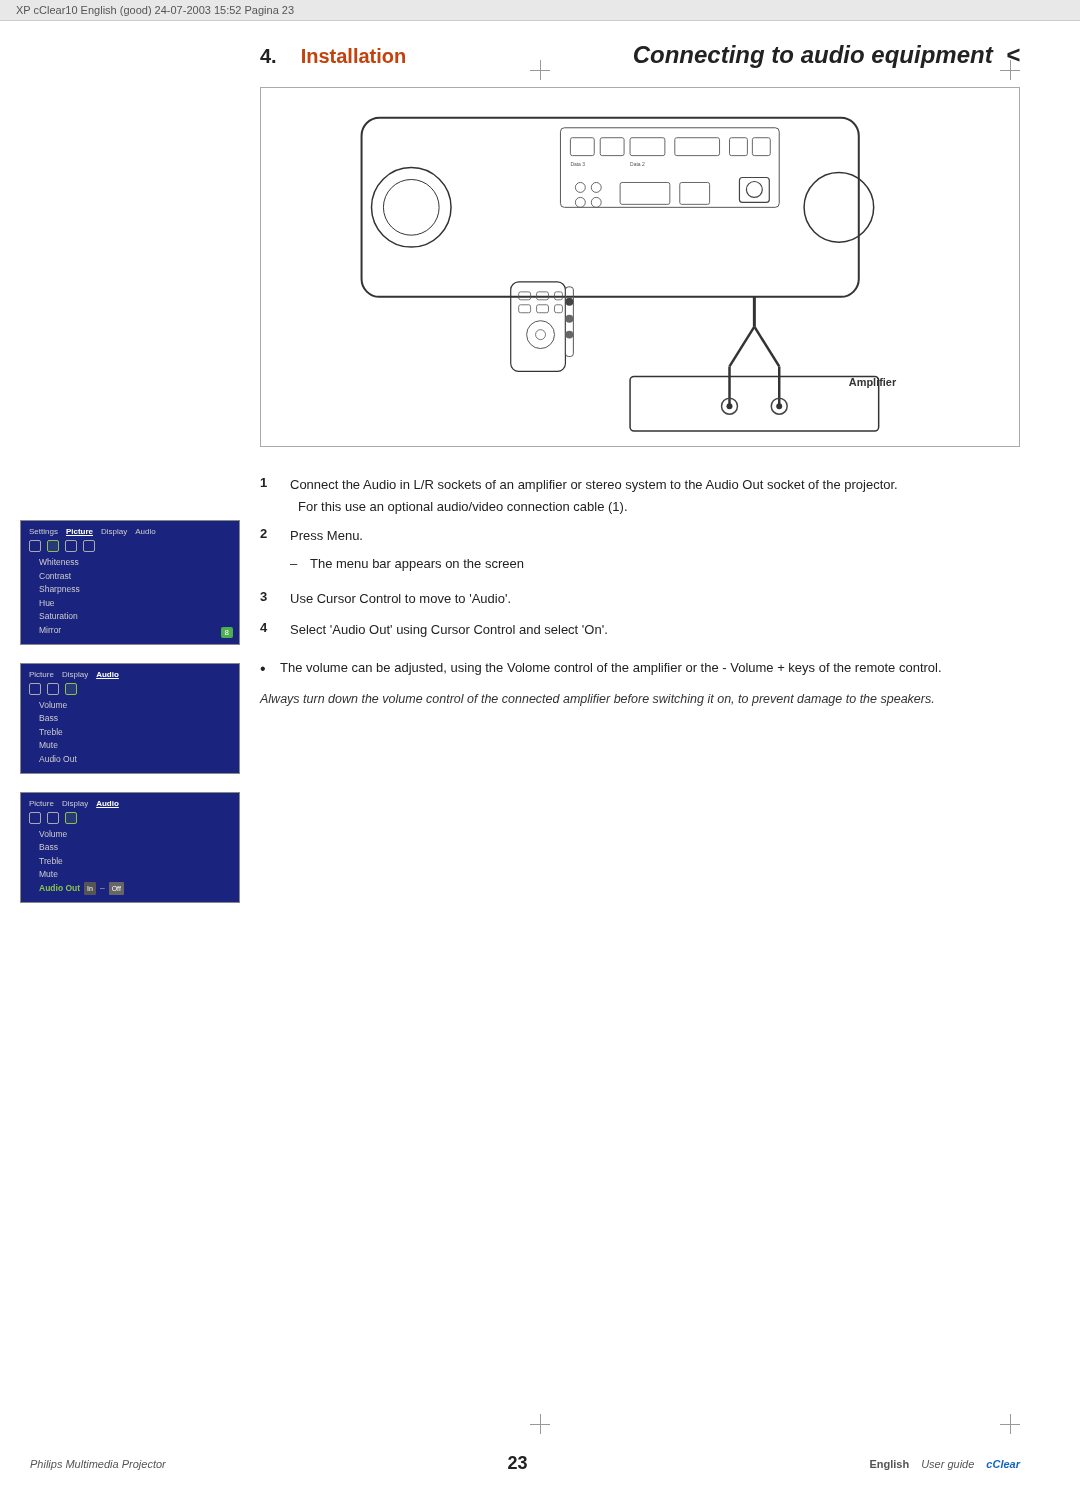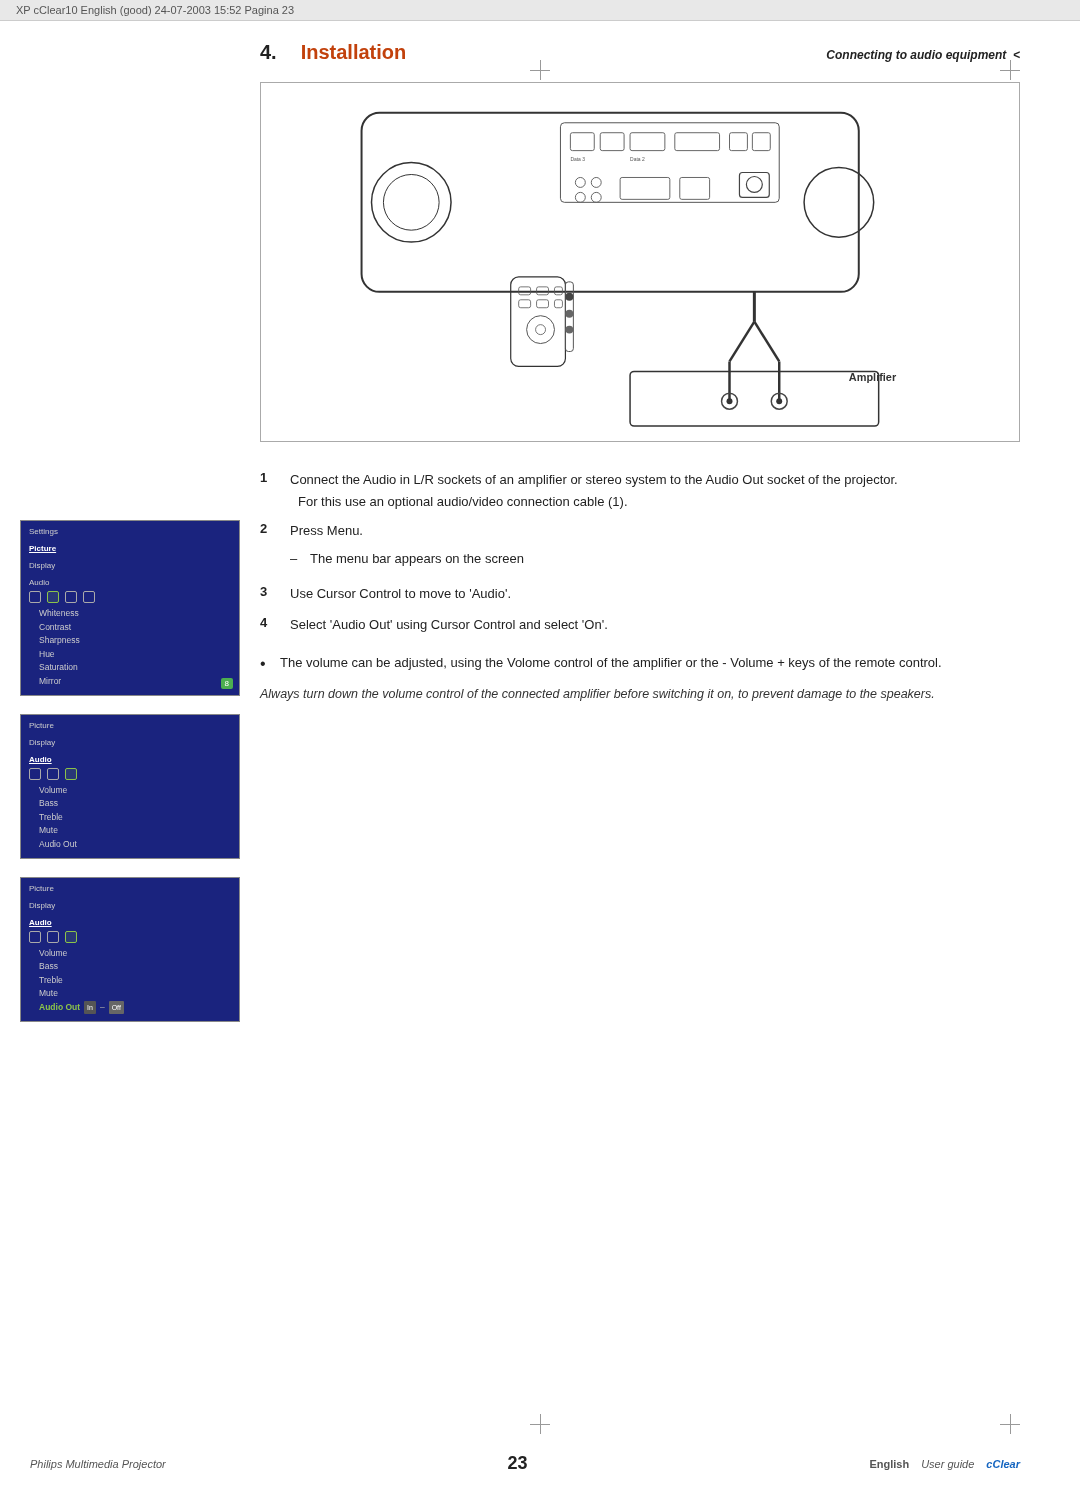--- a/index.html
+++ b/index.html
@@ -41,21 +41,21 @@
       font-size: 20px;
       font-weight: bold;
       color: #222;
     }
     .section-main-title {
       font-size: 20px;
       font-weight: bold;
       color: #c2410c;
     }
     .section-sub-title {
-      font-size: 12px;
+      font-size: 24px;
       font-style: italic;
       font-weight: bold;
       color: #222;
       margin-left: auto;
       text-align: right;
     }
     .section-sub-title .arrow {
       color: #222;
     }
 
@@ -122,21 +122,20 @@
       font-size: 9px;
       padding: 6px 8px;
       position: relative;
     }
     .screen-tabs {
       display: flex;
       gap: 8px;
       margin-bottom: 4px;
       font-size: 8px;
       color: #ccc;
-      flex-direction: column;
     }
     .screen-tab-active {
       color: #fff;
       font-weight: bold;
       text-decoration: underline;
     }
     .screen-icon-row {
       display: flex;
       gap: 6px;
       margin-bottom: 4px;

